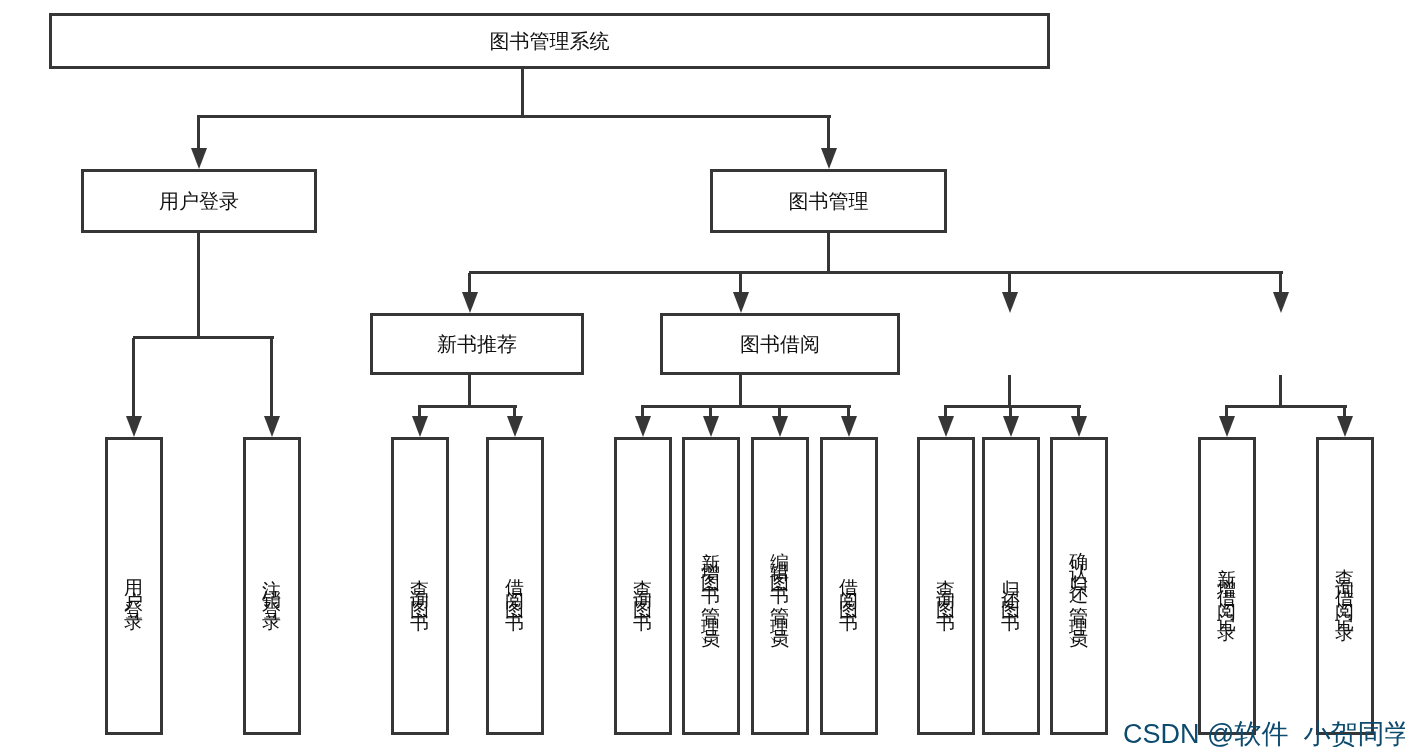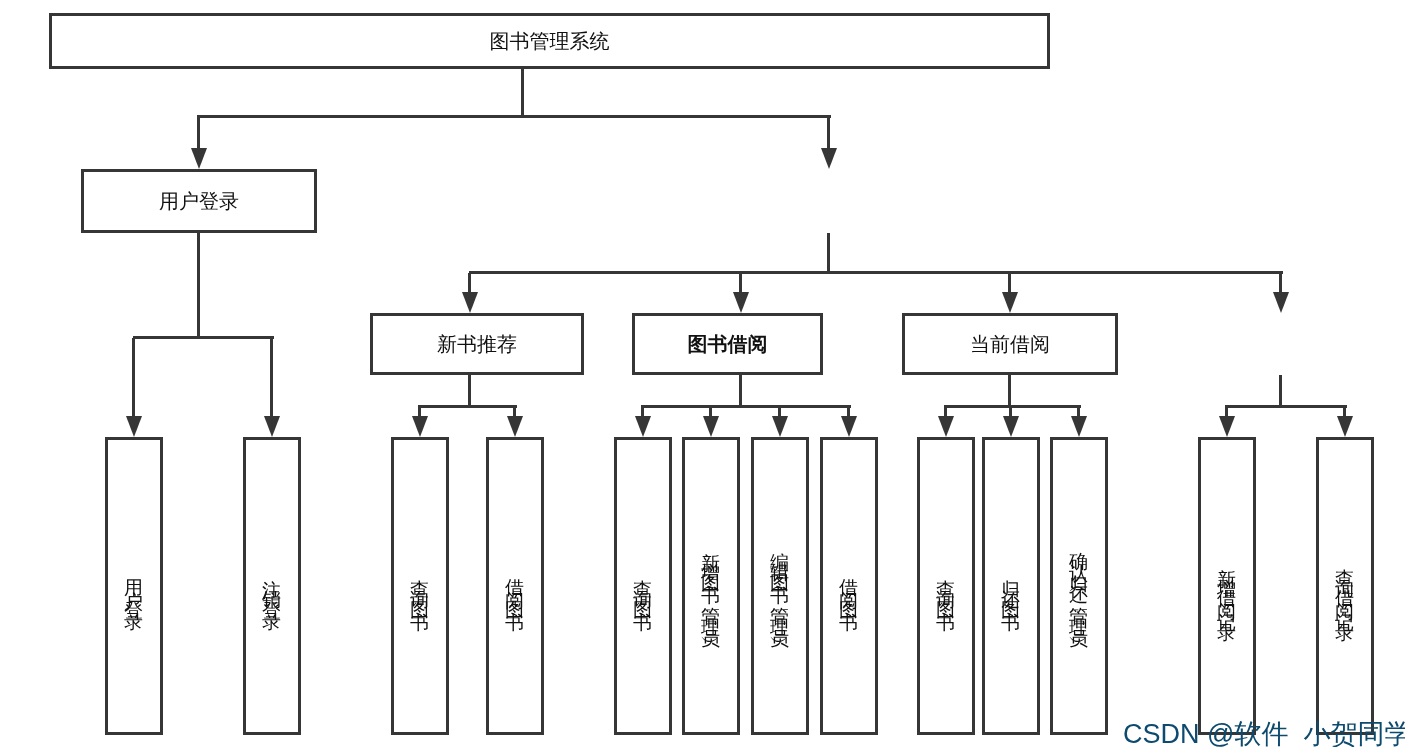--- a/index.html
+++ b/index.html
@@ -55,29 +55,29 @@
 
 <div id="canvas">
 
   <div class="node root-box">
     <span class="h-label">图书管理系统</span>
   </div>
 
   <div class="node lvl2-box" style="left:81px;width:236px;">
     <span class="h-label">用户登录</span>
   </div>
+  <div class="node lvl2-box" style="left:710px;width:237px;">
+    <span class="h-label">图书管理</span>
+  </div>
 
   <div class="node lvl3-box" style="left:370px;width:214px;">
     <span class="h-label">新书推荐</span>
   </div>
-  <div class="node lvl3-box" style="left:632px;width:191px;font-weight:bold;">
+  <div class="node lvl3-box" style="left:660px;width:240px;">
     <span class="h-label">图书借阅</span>
-  </div>
-  <div class="node lvl3-box" style="left:902px;width:216px;">
-    <span class="h-label">当前借阅</span>
   </div>
 
   <div class="node leaf" style="left:105px;">
     <span class="vtext">用户登录</span>
   </div>
   <div class="node leaf" style="left:243px;">
     <span class="vtext">注销登录</span>
   </div>
   <div class="node leaf" style="left:391px;">
     <span class="vtext">查询图书</span>

